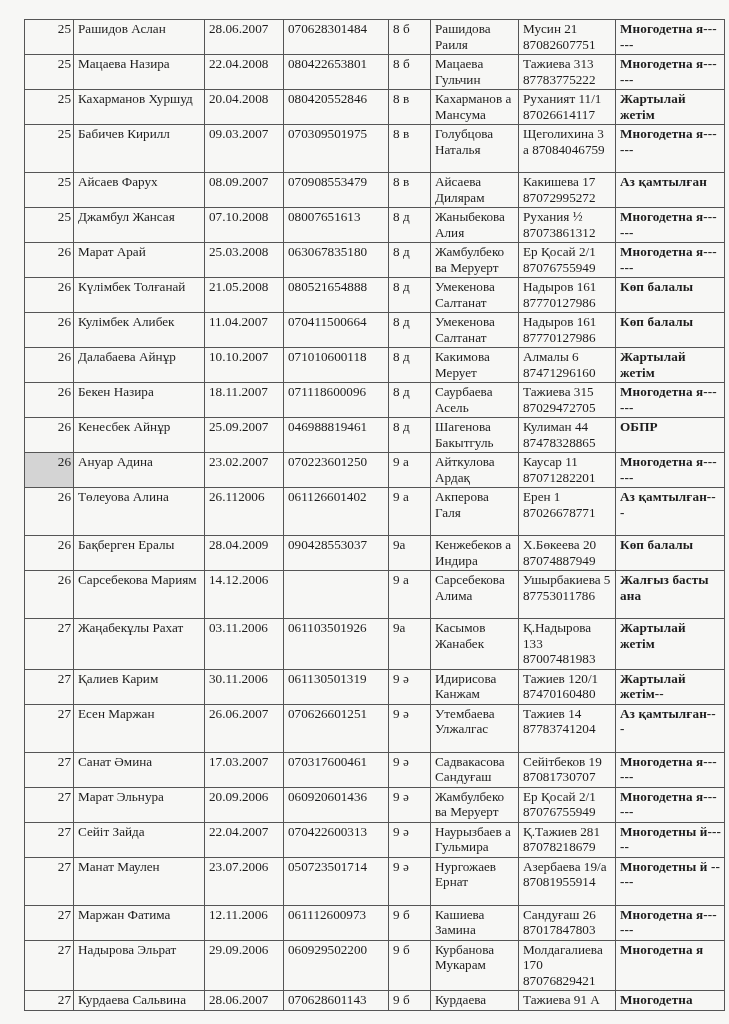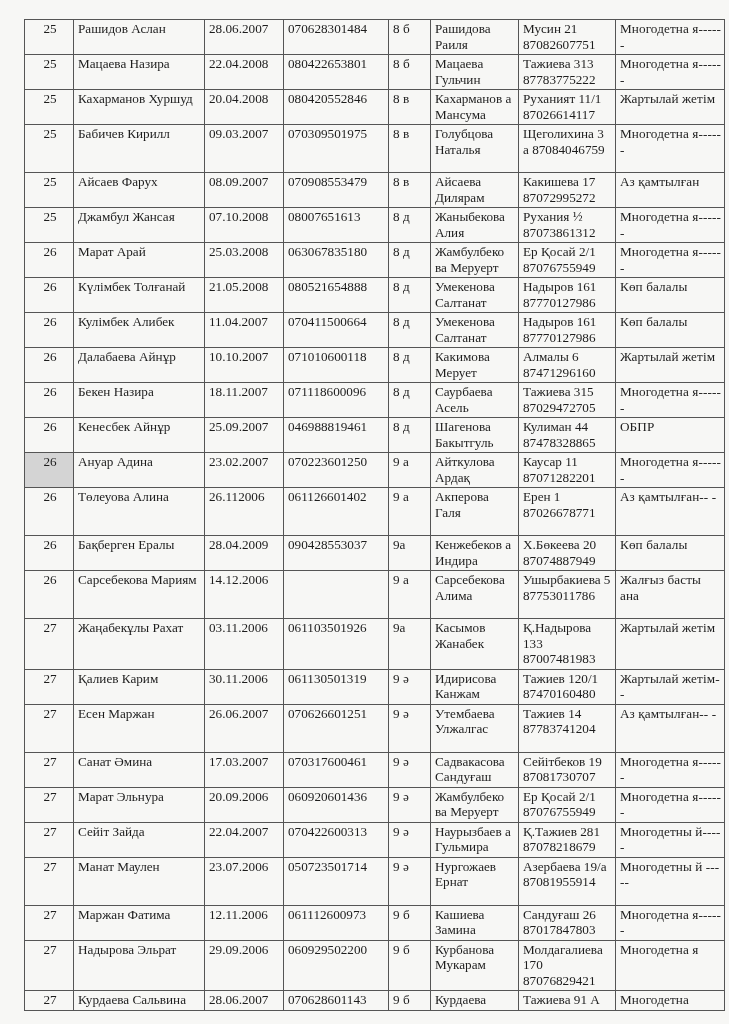--- a/index.html
+++ b/index.html
@@ -32,23 +32,23 @@
     col.c-addr { width: 97px; }
     col.c-status { width: 109px; }
     td {
       border: 1px solid #555;
       vertical-align: top;
       padding: 1px 3px 2px 4px;
       white-space: pre-wrap;
       word-wrap: break-word;
       overflow: hidden;
     }
-    td.num { text-align: center; padding-right: 2px; }
+    td.num { text-align: right; padding-right: 2px; }
     td.num.shaded { background: #d4d4d4; }
-    td.status { letter-spacing: 0.1px; }
+    td.status { letter-spacing: 0.1px; font-weight: bold; }
     tr { height: 33px; }
     tr.tall { height: 48px; }
   </style>
 </head>
 <body>
 
 <div class="page">
   <table>
     <colgroup>
       <col class="c-num">

